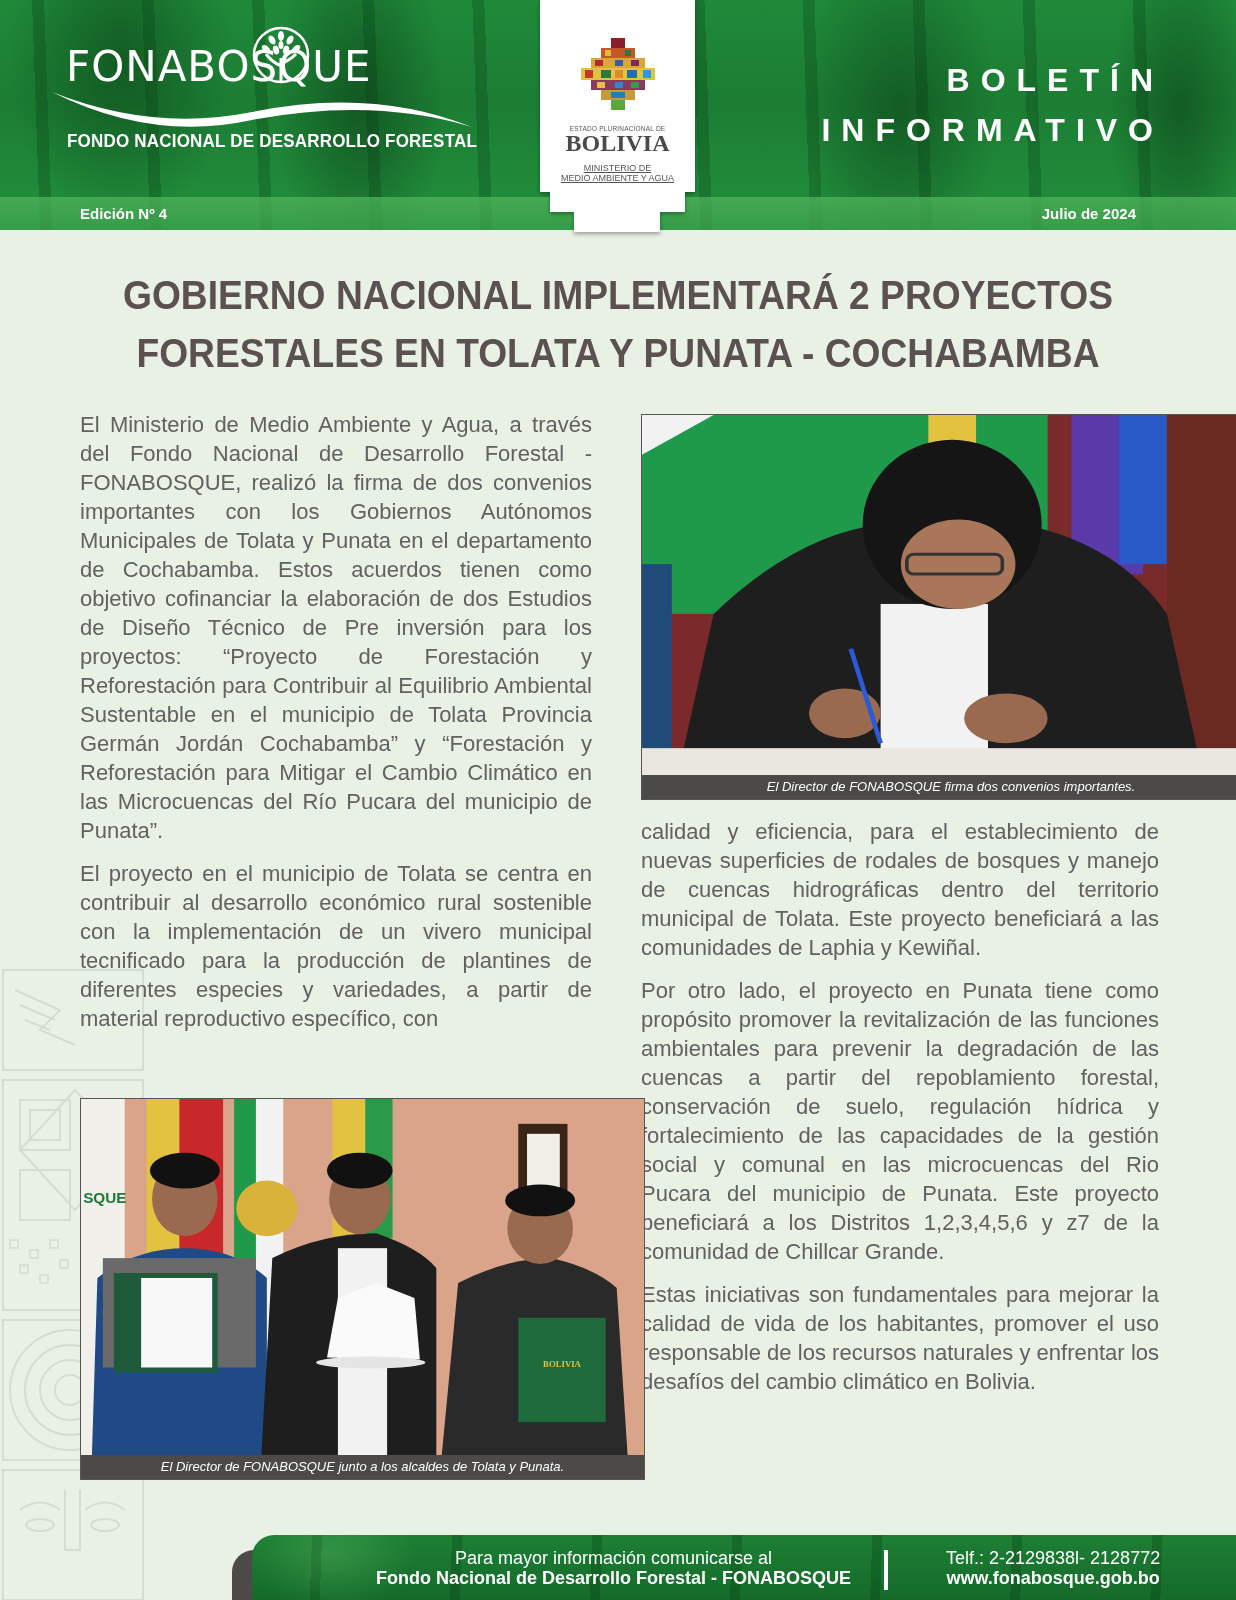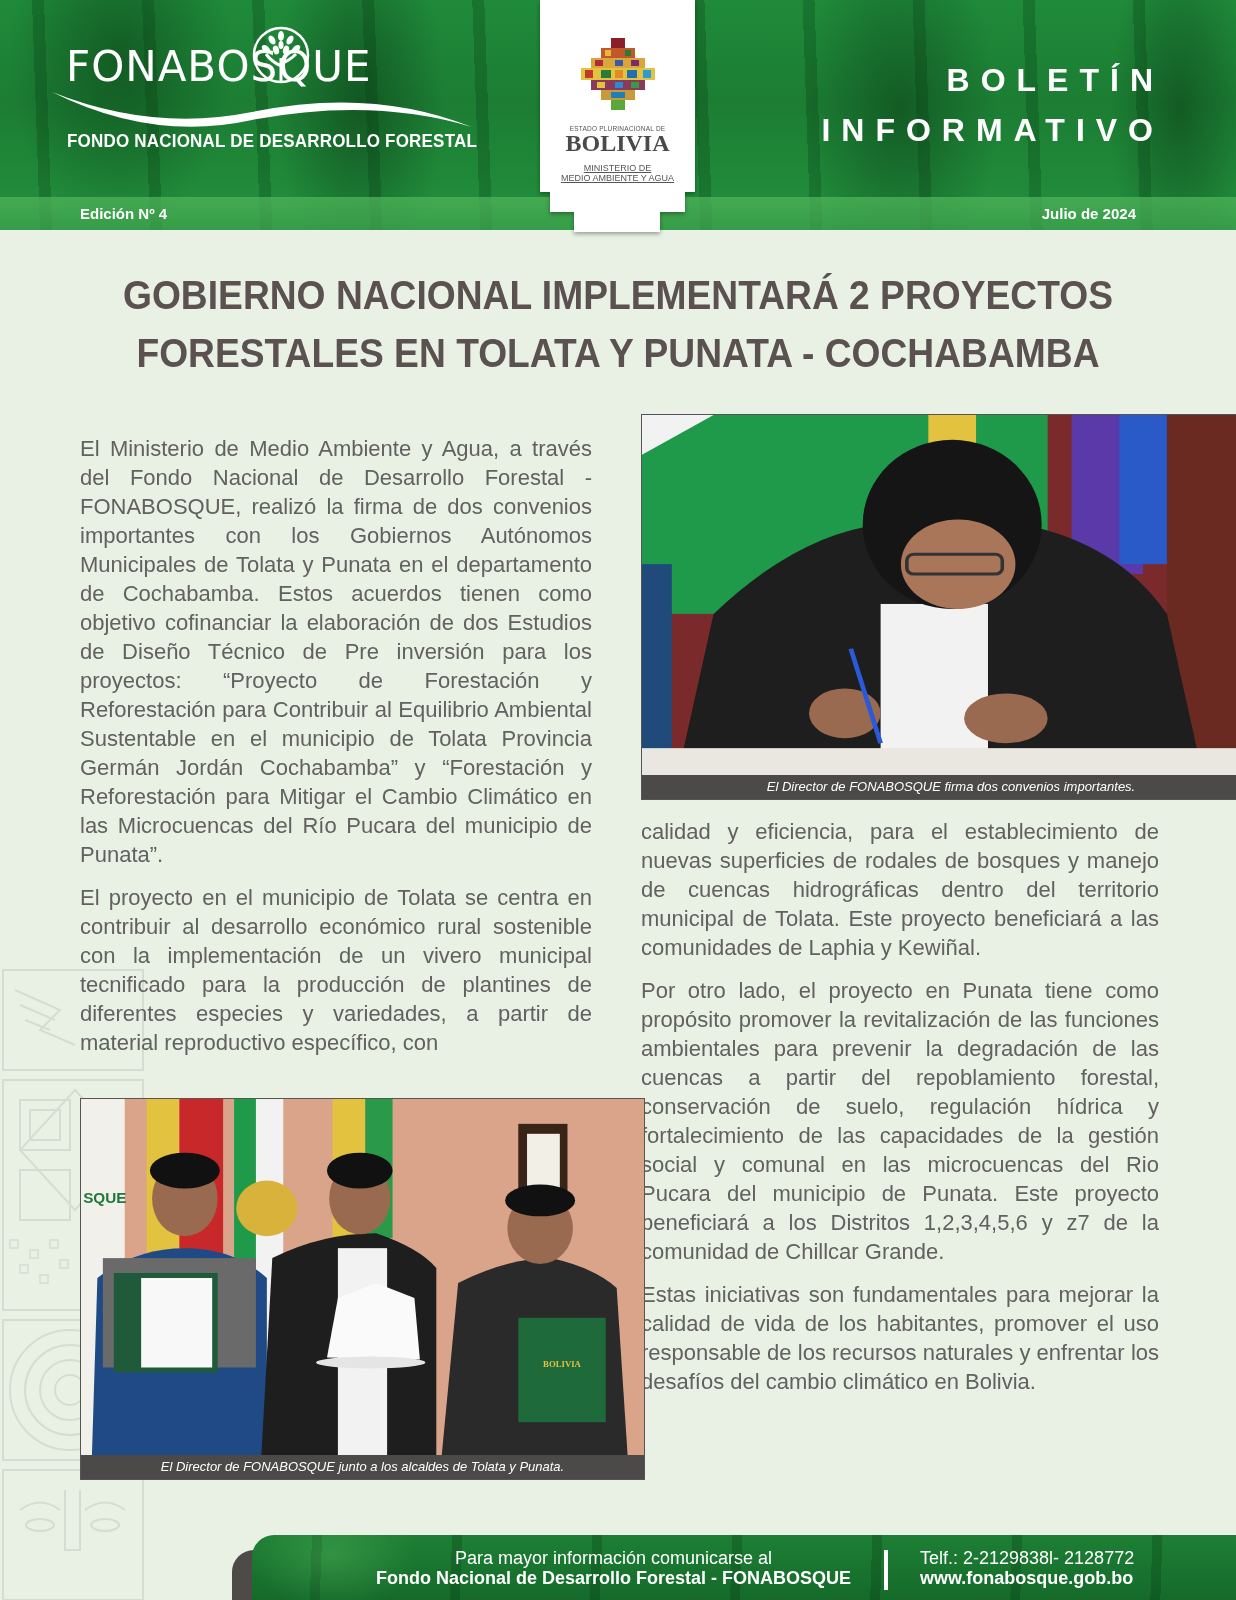--- a/index.html
+++ b/index.html
@@ -88,21 +88,21 @@
   }
 
   
   .col {
     position: absolute; text-align: justify;
     font-family: "Liberation Sans", sans-serif;
     font-size: 22px; line-height: 29px; color: #626060;
     font-weight: 300;
   }
   .col p { margin-bottom: 14px; text-align: justify; }
-  .col-left { left: 80px; top: 434px; width: 512px; }
+  .col-left { left: 80px; top: 410px; width: 512px; }
   .col-right { left: 641px; top: 817px; width: 518px; }
 
   
   .photo {
     position: absolute; border: 1px solid #555;
     overflow: hidden; background: #444;
   }
   .photo-1 { left: 641px; top: 414px; width: 620px; height: 386px; }
   .photo-2 { left: 80px; top: 1098px; width: 565px; height: 382px; }
   .caption {
@@ -131,22 +131,22 @@
   .footer-left {
     position: absolute; right: 385px; top: 1548px; text-align: center;
     color: #fff; font-size: 18px; line-height: 20px;
   }
   .footer-left .l1 { font-weight: 400; }
   .footer-left .l2 { font-weight: 700; }
   .footer-divider {
     position: absolute; left: 884px; top: 1550px; width: 4px; height: 40px; background: #fff;
   }
   .footer-right {
-    position: absolute; left: 920px; top: 1548px;
-    color: #fff; font-size: 18px; line-height: 20px;
+    position: absolute; left: 946px; top: 1548px;
+    color: #fff; font-size: 18px; line-height: 20px; text-align: center;
   }
   .footer-right .l2 { font-weight: 700; }
 </style>
 </head>
 <body>
 
 <div class="header"></div>
 <div class="header-band"></div>
 
 <div class="logo-wrap">

